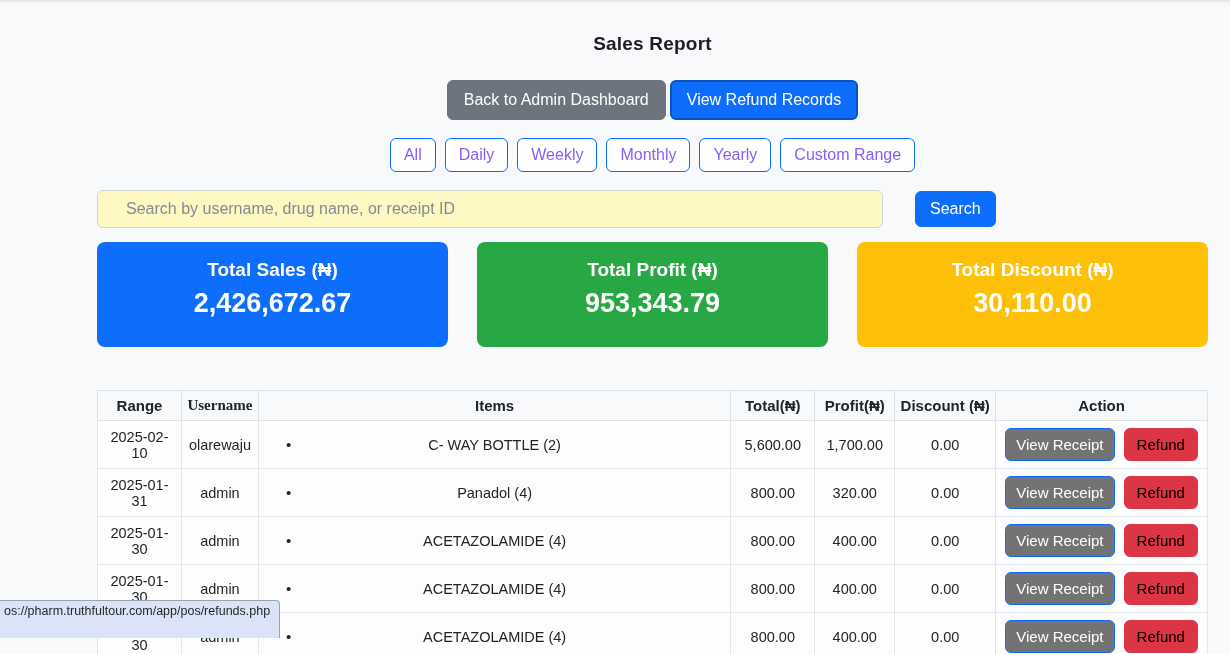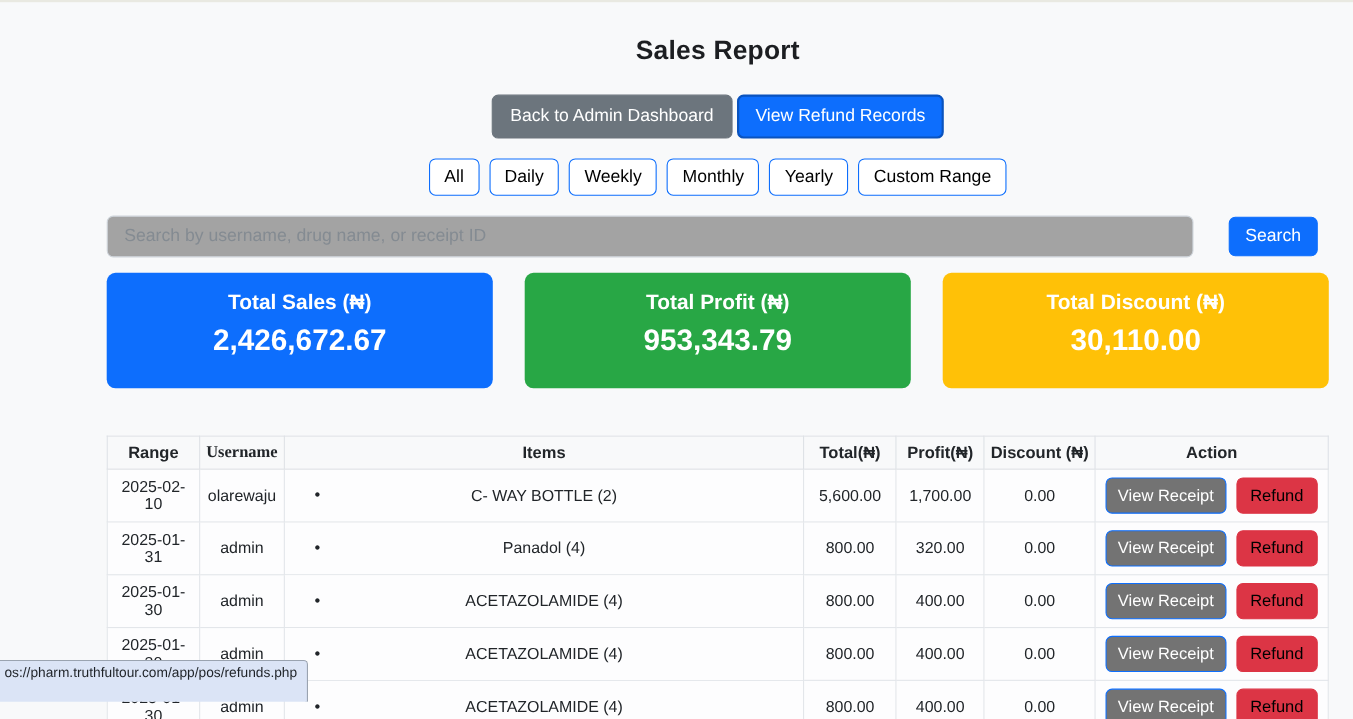--- a/index.html
+++ b/index.html
@@ -10,21 +10,21 @@
     font-family: "Liberation Sans", "DejaVu Sans", sans-serif;
     color: #212529;
   }
   body { border-top: 2px solid #e9e9e1; position: relative; }
 
   .container { width: 1111px; margin-left: 97px; }
 
   .page-title {
     text-align: center;
     margin-top: 31px;
-    font-size: 24px;
+    font-size: 19px;
     font-weight: 700;
     color: #1c1e21;
     letter-spacing: 0.2px;
   }
 
   .nav-buttons {
     display: flex; justify-content: center; gap: 4px;
     margin-top: 25px;
   }
   .btn {
@@ -44,40 +44,40 @@
     background: #0d6efd; color: #fff;
     border: 2px solid #0a53be;
     padding: 7px 15px;
   }
 
   .filter-row {
     display: flex; justify-content: center; gap: 9px;
     margin-top: 18px;
   }
   .btn-outline {
-    background: #fff; color: #000000;
+    background: #fff; color: #8b5cf6;
     border: 1px solid #0d6efd;
     padding: 7px 13px;
     border-radius: 6px;
     font-size: 16px;
   }
 
   .search-row {
     display: flex; align-items: center;
     margin-top: 18px;
     width: 1111px;
   }
   .search-input {
-    width: 988px; height: 38px;
+    width: 786px; height: 38px;
     border: 1px solid #ced4da;
     border-radius: 6px;
-    padding: 0 15px;
+    padding: 0 28px;
     font-size: 16px;
     color: #212529;
-    background: #a3a3a3;
+    background: #fef9c3;
     font-family: inherit;
   }
   .search-input::placeholder { color: #848b92; opacity: 1; }
   .search-btn {
     margin-left: 32px;
     background: #0d6efd; color: #fff;
     border: 1px solid #0d6efd;
     border-radius: 6px;
     padding: 8px 14px;
     font-size: 16px;

